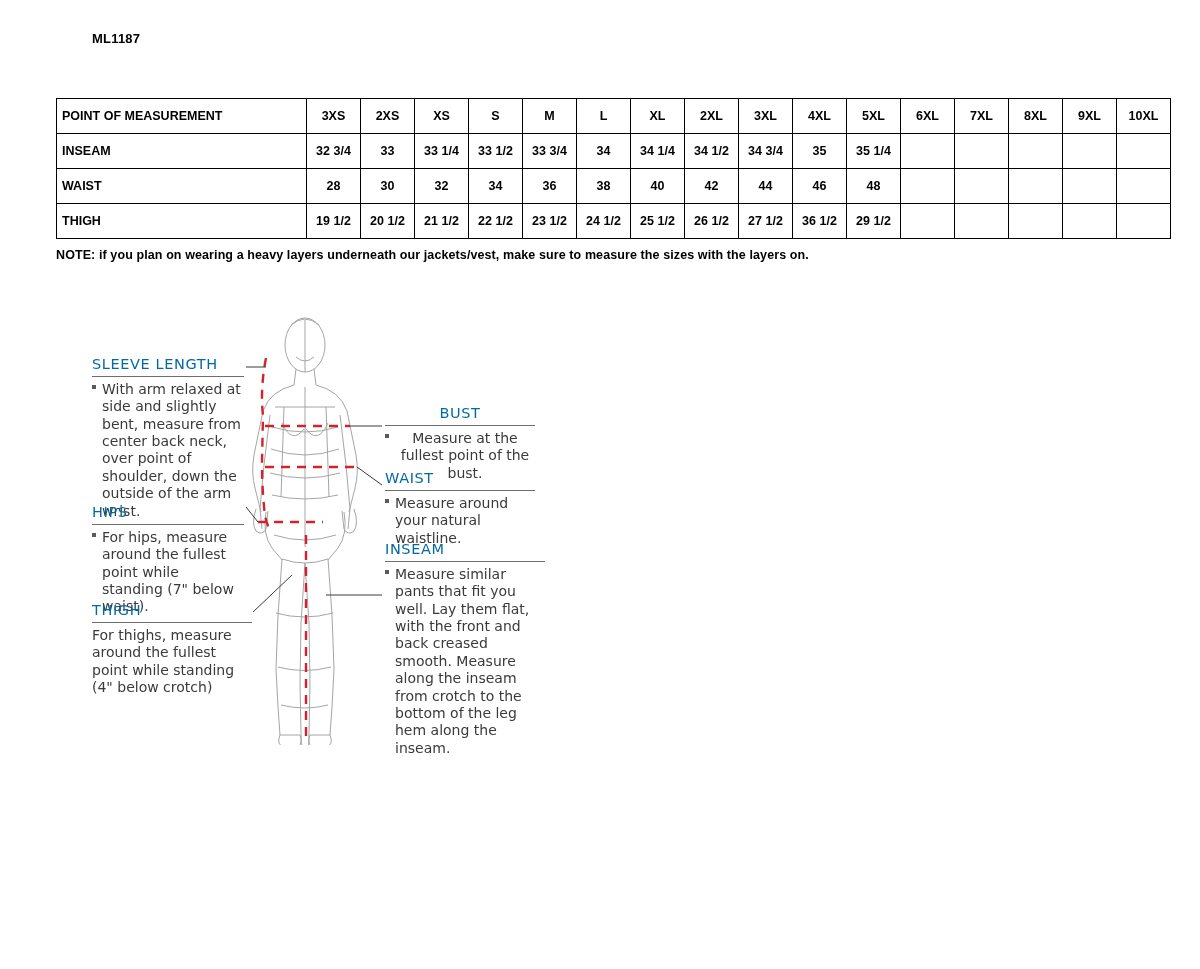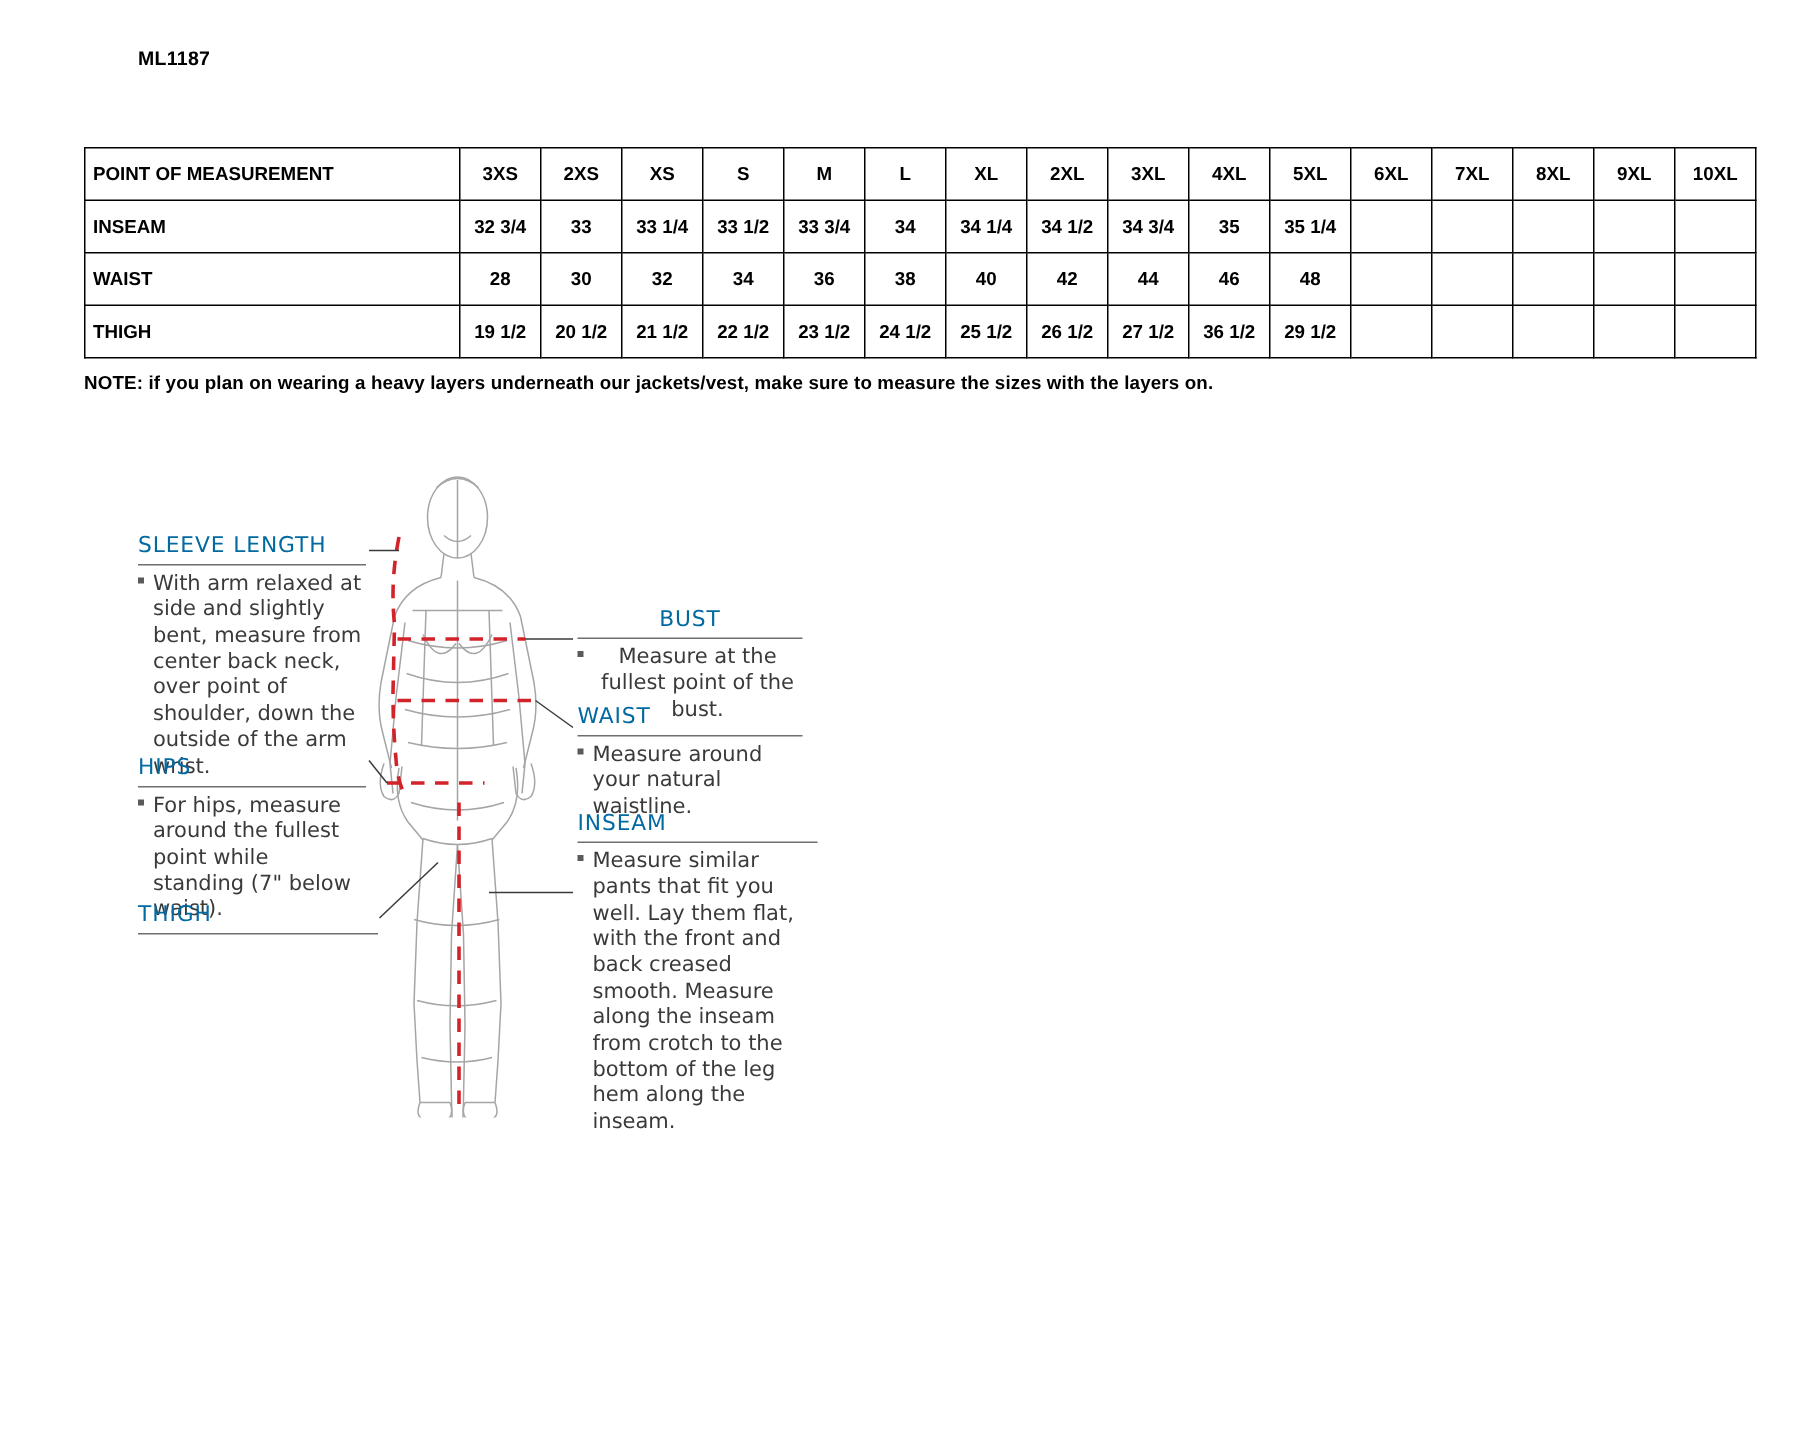--- a/index.html
+++ b/index.html
@@ -287,20 +287,21 @@
 
   <div class="callout" id="callout-hips">
     <div class="c-title">HIPS</div>
     <div class="rule"></div>
     <p class="c-body bulleted">For hips, measure around the fullest point while standing (7" below waist).</p>
   </div>
 
   <div class="callout" id="callout-thigh">
     <div class="c-title">THIGH</div>
     <div class="rule"></div>
+    <p class="c-body nobullet">For thighs, measure around the fullest point while standing (4" below crotch)</p>
   </div>
 
   <div class="callout" id="callout-bust">
     <div class="c-title">BUST</div>
     <div class="rule"></div>
     <p class="c-body bulleted">Measure at the fullest point of the bust.</p>
   </div>
 
   <div class="callout" id="callout-waist">
     <div class="c-title">WAIST</div>

